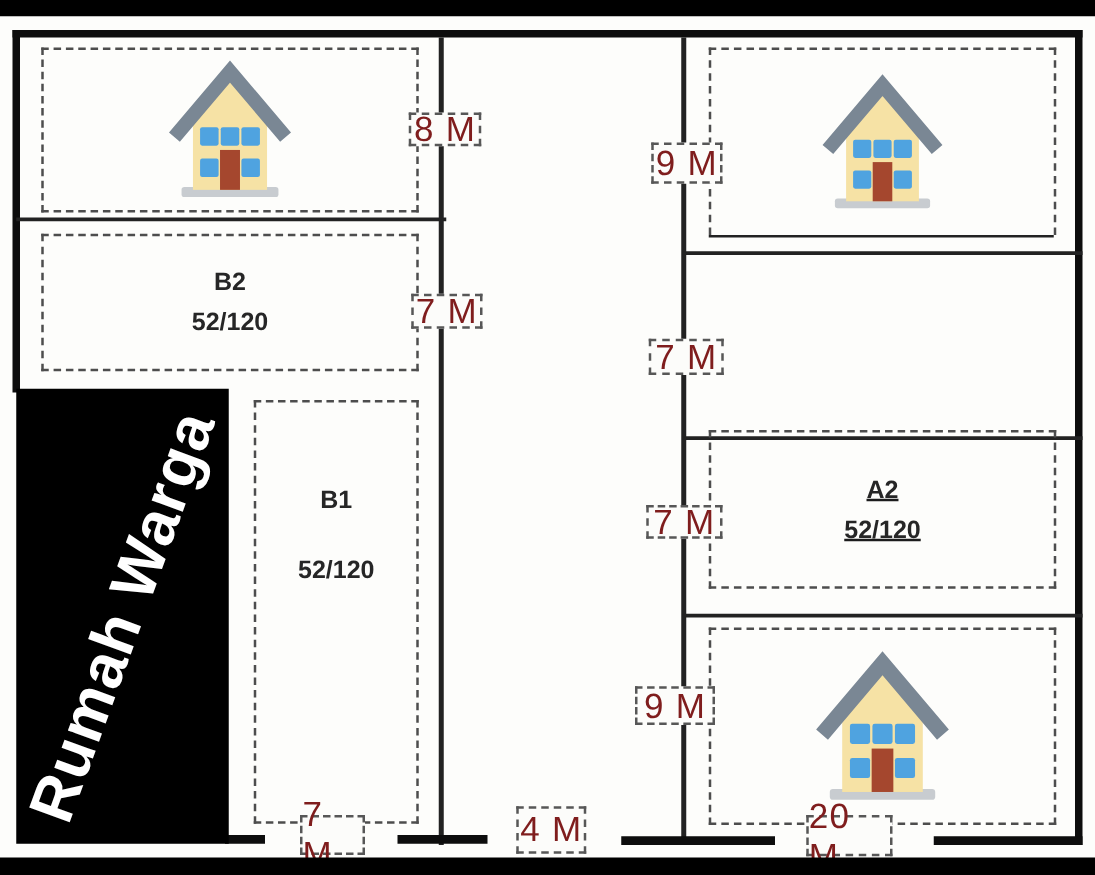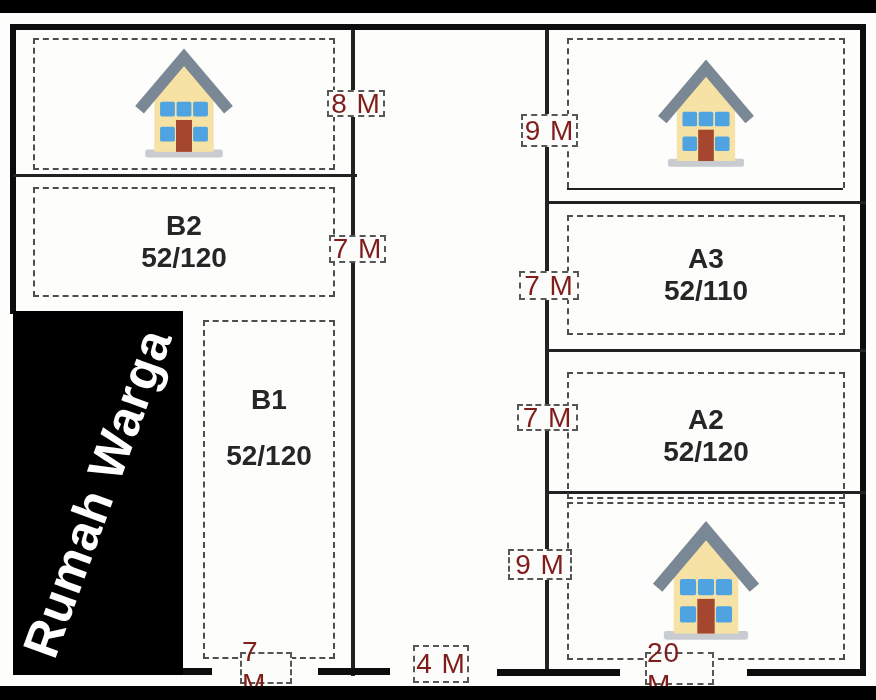--- a/index.html
+++ b/index.html
@@ -15,21 +15,21 @@
   .thin-line{background:#222;}
   
   .lot{
     border:2px dashed #4d4d4d;
     background:transparent;
     box-sizing:border-box;
     display:flex;flex-direction:column;align-items:center;justify-content:center;
     text-align:center;
   }
   .lot .lot-name,.lot .lot-area{
-    font-weight:bold;font-size:28px;line-height:32px;color:#262626;
+    font-weight:bold;font-size:20px;line-height:32px;color:#262626;
   }
   .lot.top-align{justify-content:flex-start;}
   
   .dim{
     border:2px dashed #575757;
     background:#fcfcfa;
     box-sizing:border-box;
     display:flex;align-items:center;justify-content:center;
     font-size:28px;color:#7f1d1d;letter-spacing:1px;
     z-index:6;
@@ -110,26 +110,22 @@
     <div class="lot-name">B1</div>
     <div class="lot-area">52/120</div>
   </div>
 
   <div class="abs lot" style="left:567px;top:38px;width:278px;height:150px;border-bottom:none;">
     <svg class="house-svg" width="112" height="120" viewBox="0 0 100 100">
         <use href="#house"></use>
       </svg>
   </div>
 
-  <div class="abs lot" style="left:567px;top:215px;width:278px;height:120px;">
-    <div class="lot-name">A3</div>
-    <div class="lot-area">52/110</div>
-  </div>
 
-  <div class="abs lot" style="left:567px;top:372px;width:278px;height:127px;">
+  <div class="abs lot" style="left:567px;top:344px;width:278px;height:127px;text-decoration:underline;">
     <div class="lot-name">A2</div>
     <div class="lot-area">52/120</div>
   </div>
 
   <div class="abs lot" style="left:567px;top:502px;width:278px;height:158px;">
     <svg class="house-svg" width="124" height="133" viewBox="0 0 100 100">
         <use href="#house"></use>
       </svg>
   </div>
 

